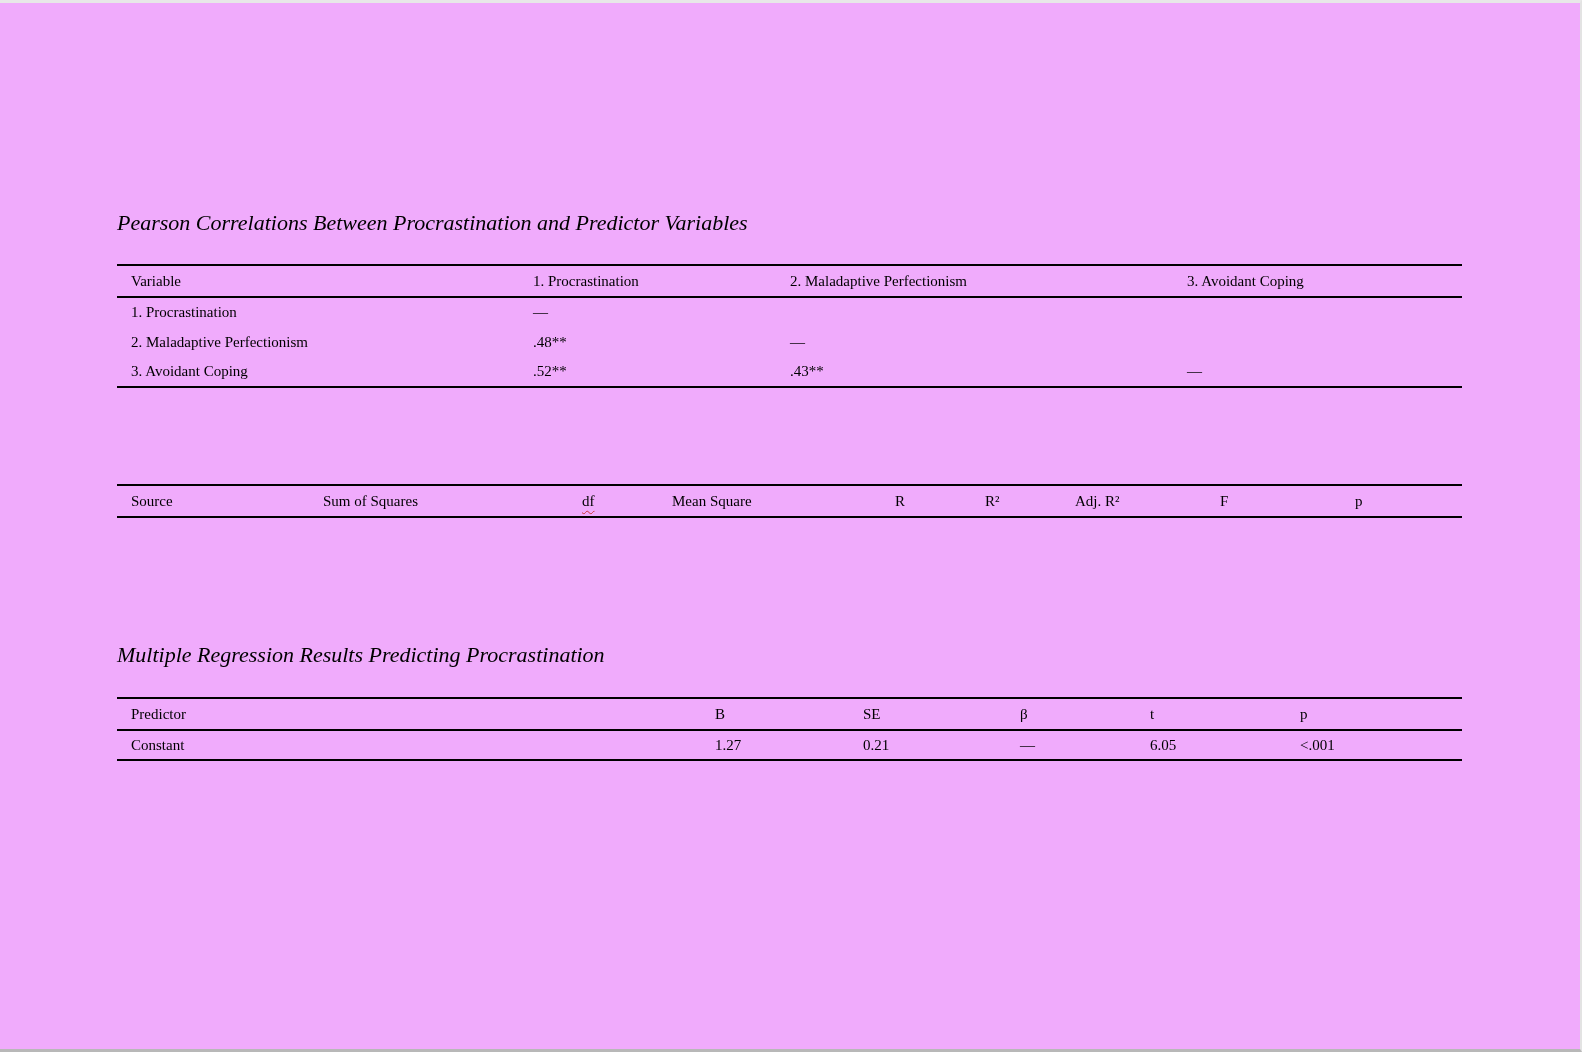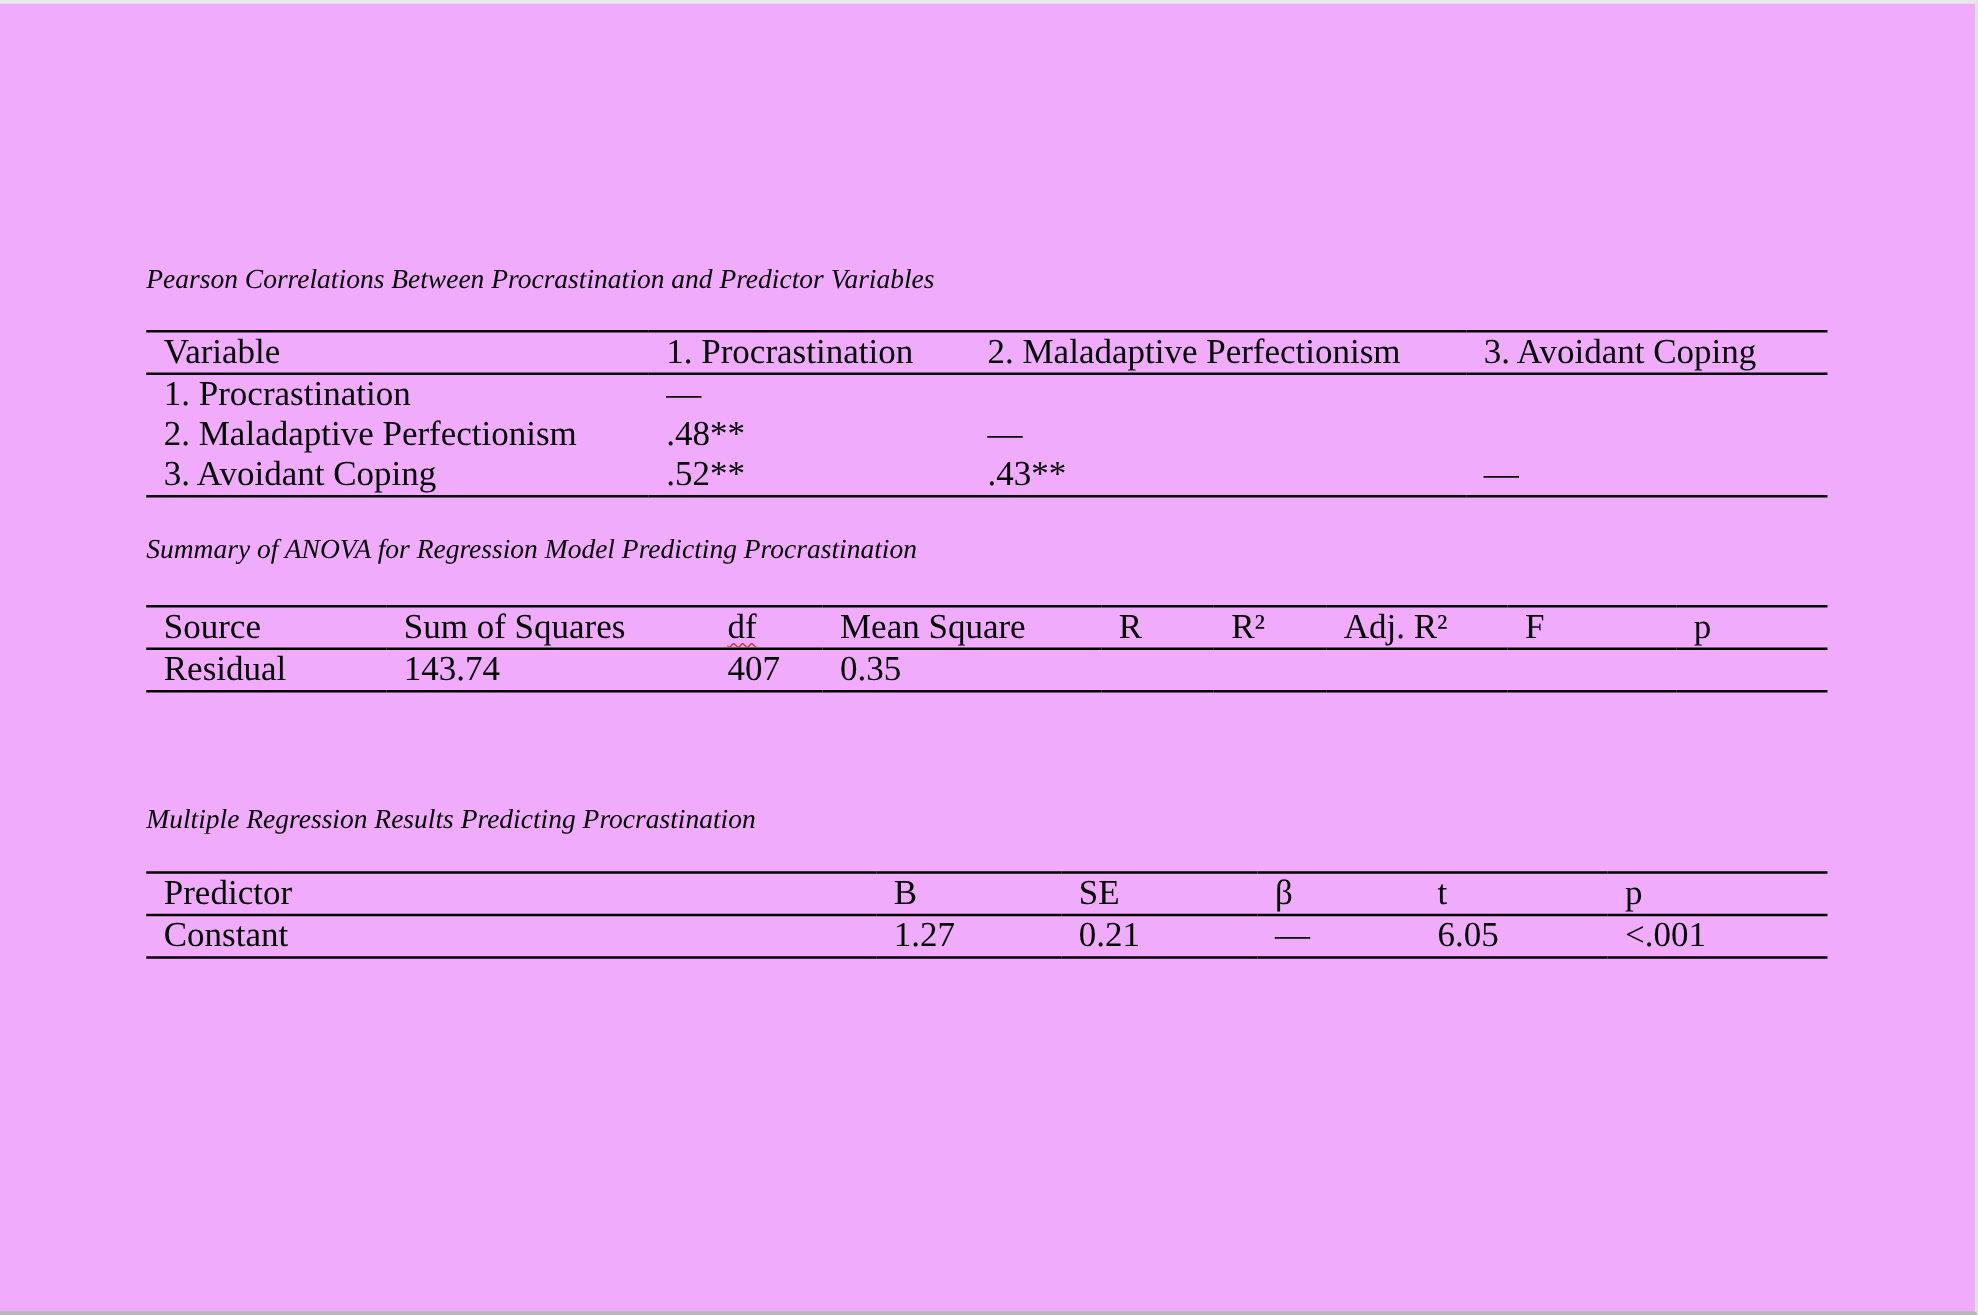--- a/index.html
+++ b/index.html
@@ -23,21 +23,21 @@
   .tbl-title {
     font-style: italic;
     font-size: 22px;
     line-height: 30px;
     white-space: nowrap;
   }
   table.apa {
     border-collapse: collapse;
     table-layout: fixed;
     width: 1345px;
-    font-size: 28px;
+    font-size: 15px;
   }
   table.apa thead th {
     font-weight: normal;
     text-align: left;
     vertical-align: middle;
     height: 32px;
     padding: 0 0 0 14px;
     border-top: 2px solid #000000;
     border-bottom: 2px solid #000000;
     white-space: nowrap;
@@ -95,21 +95,20 @@
       </tr>
       <tr>
         <td>3. Avoidant Coping</td>
         <td>.52**</td>
         <td>.43**</td>
         <td>—</td>
       </tr>
     </tbody>
   </table>
 
-  <div class="block tbl-title" style="top:421px">Summary of ANOVA for Regression Model Predicting Procrastination</div>
 
   <table class="apa block" style="top:481px">
     <colgroup>
       <col style="width:192px">
         <col style="width:259px">
         <col style="width:90px">
         <col style="width:223px">
       <col style="width:90px">
         <col style="width:90px">
         <col style="width:145px">
@@ -123,31 +122,20 @@
         <th><span class="wavy" style="text-decoration-color: rgb(204, 51, 51); text-align: right;">df</span></th>
         <th>Mean Square</th>
         <th>R</th>
         <th>R²</th>
         <th>Adj. R²</th>
         <th>F</th>
         <th>p</th>
       </tr>
     </thead>
     <tbody>
-      <tr>
-        <td>Residual</td>
-        <td>143.74</td>
-        <td>407</td>
-        <td>0.35</td>
-        <td></td>
-        <td></td>
-        <td></td>
-        <td></td>
-        <td></td>
-      </tr>
     </tbody>
   </table>
 
   <div class="block tbl-title" style="top:637px">Multiple Regression Results Predicting Procrastination</div>
 
   <table class="apa block" style="top:694px">
     <colgroup>
       <col style="width:584px">
         <col style="width:148px">
         <col style="width:157px">

